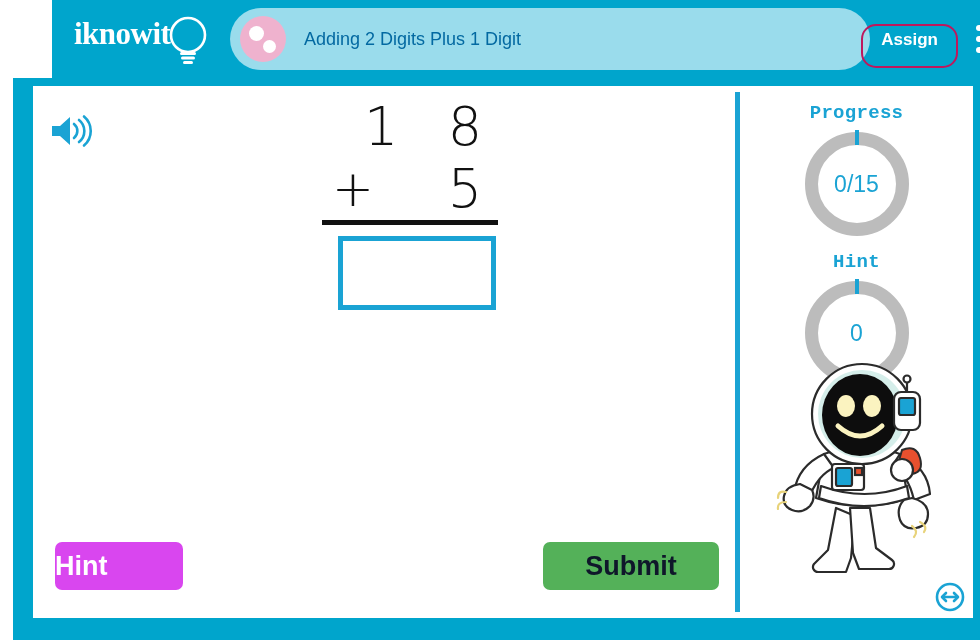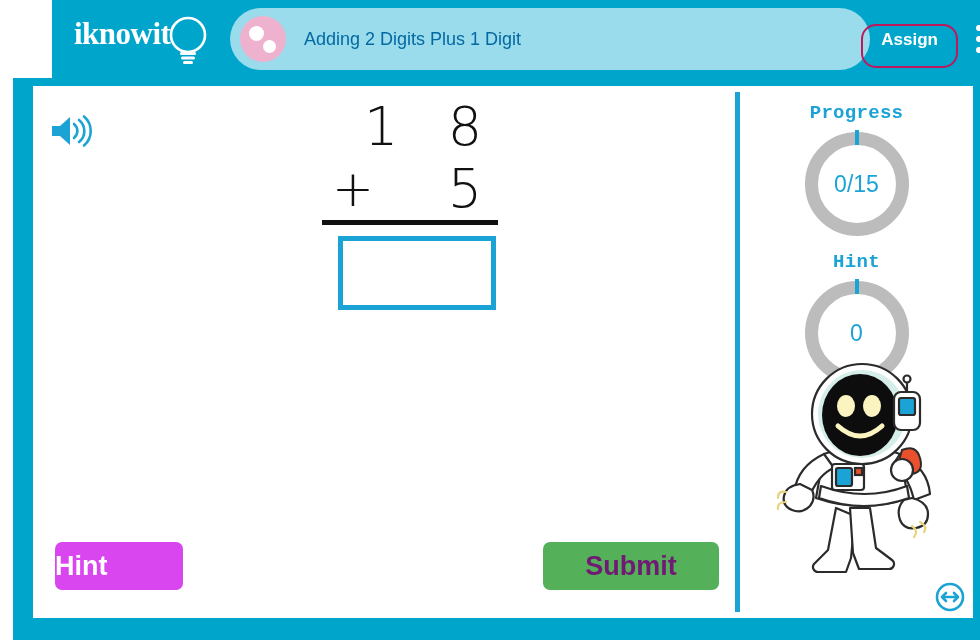--- a/index.html
+++ b/index.html
@@ -254,21 +254,21 @@
   }
   .submit-button {
     position: absolute;
     right: 14px;
     bottom: 28px;
     width: 176px;
     height: 48px;
     line-height: 48px;
     text-align: center;
     background: #54b159;
-    color: #701a75;
+    color: #0f172a;
     font-size: 27px;
     font-weight: bold;
     border-radius: 7px;
     cursor: pointer;
   }
 
   
   .divider {
     position: absolute;
     left: 702px;

